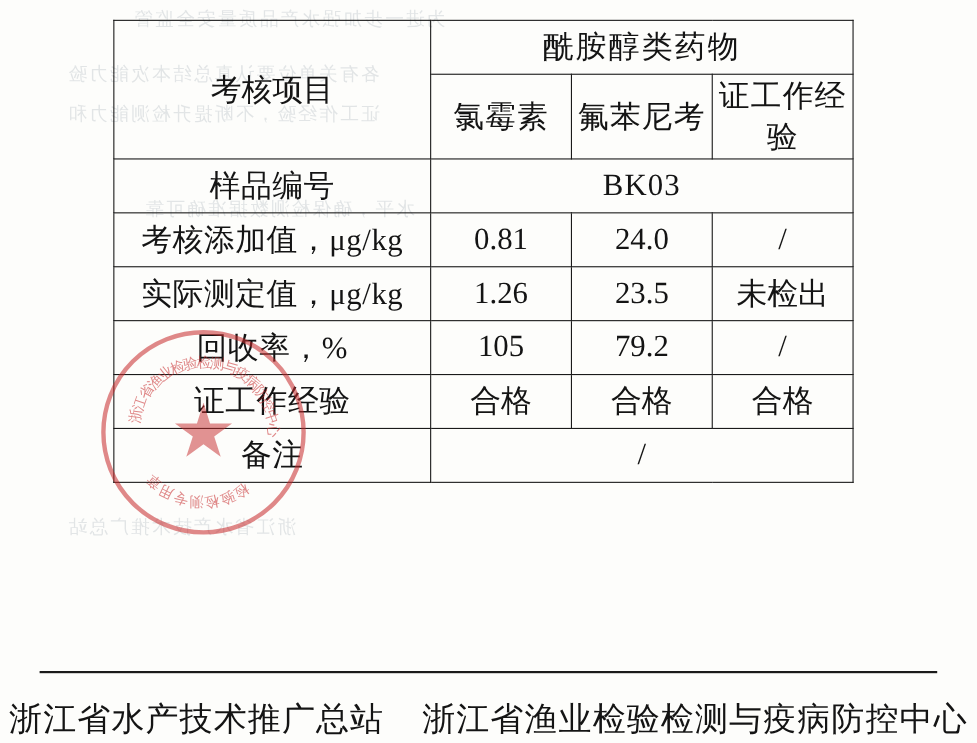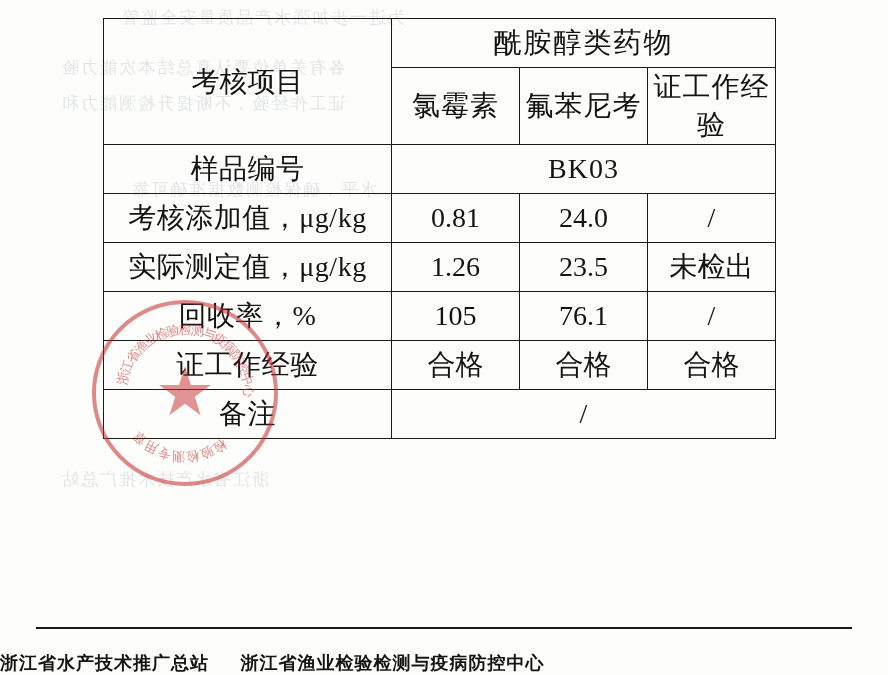--- a/index.html
+++ b/index.html
@@ -139,24 +139,24 @@
     left: 0;
     right: 0;
     bottom: 0;
     z-index: 2;
   }
   .footer-rule {
     border-top: 2.2px solid #1a1a1a;
     margin: 0 36px 0 36px;
   }
   .footer-orgs {
-    font-size: 18px;
+    text-align: center;
+    font-size: 30px;
     letter-spacing: 1px;
     margin-top: 22px;
-    font-weight: bold;
   }
   .footer-orgs .org + .org {
     margin-left: 26px;
   }
   .footer-date {
     text-align: center;
     font-size: 22px;
     letter-spacing: 2px;
     margin-top: 14px;
     padding-bottom: 26px;
@@ -210,21 +210,21 @@
         <tr>
           <td class="row-label">实际测定值，μg/kg</td>
           <td class="num">1.26</td>
           <td class="num">23.5</td>
           <td class="num">未检出</td>
         </tr>
 
         <tr>
           <td class="row-label">回收率，%</td>
           <td class="num">105</td>
-          <td class="num">76.1</td>
+          <td class="num">79.2</td>
           <td class="num">/</td>
         </tr>
 
         <tr>
           <td class="row-label">证工作经验</td>
           <td>合格</td>
           <td>合格</td>
           <td>合格</td>
         </tr>
 

